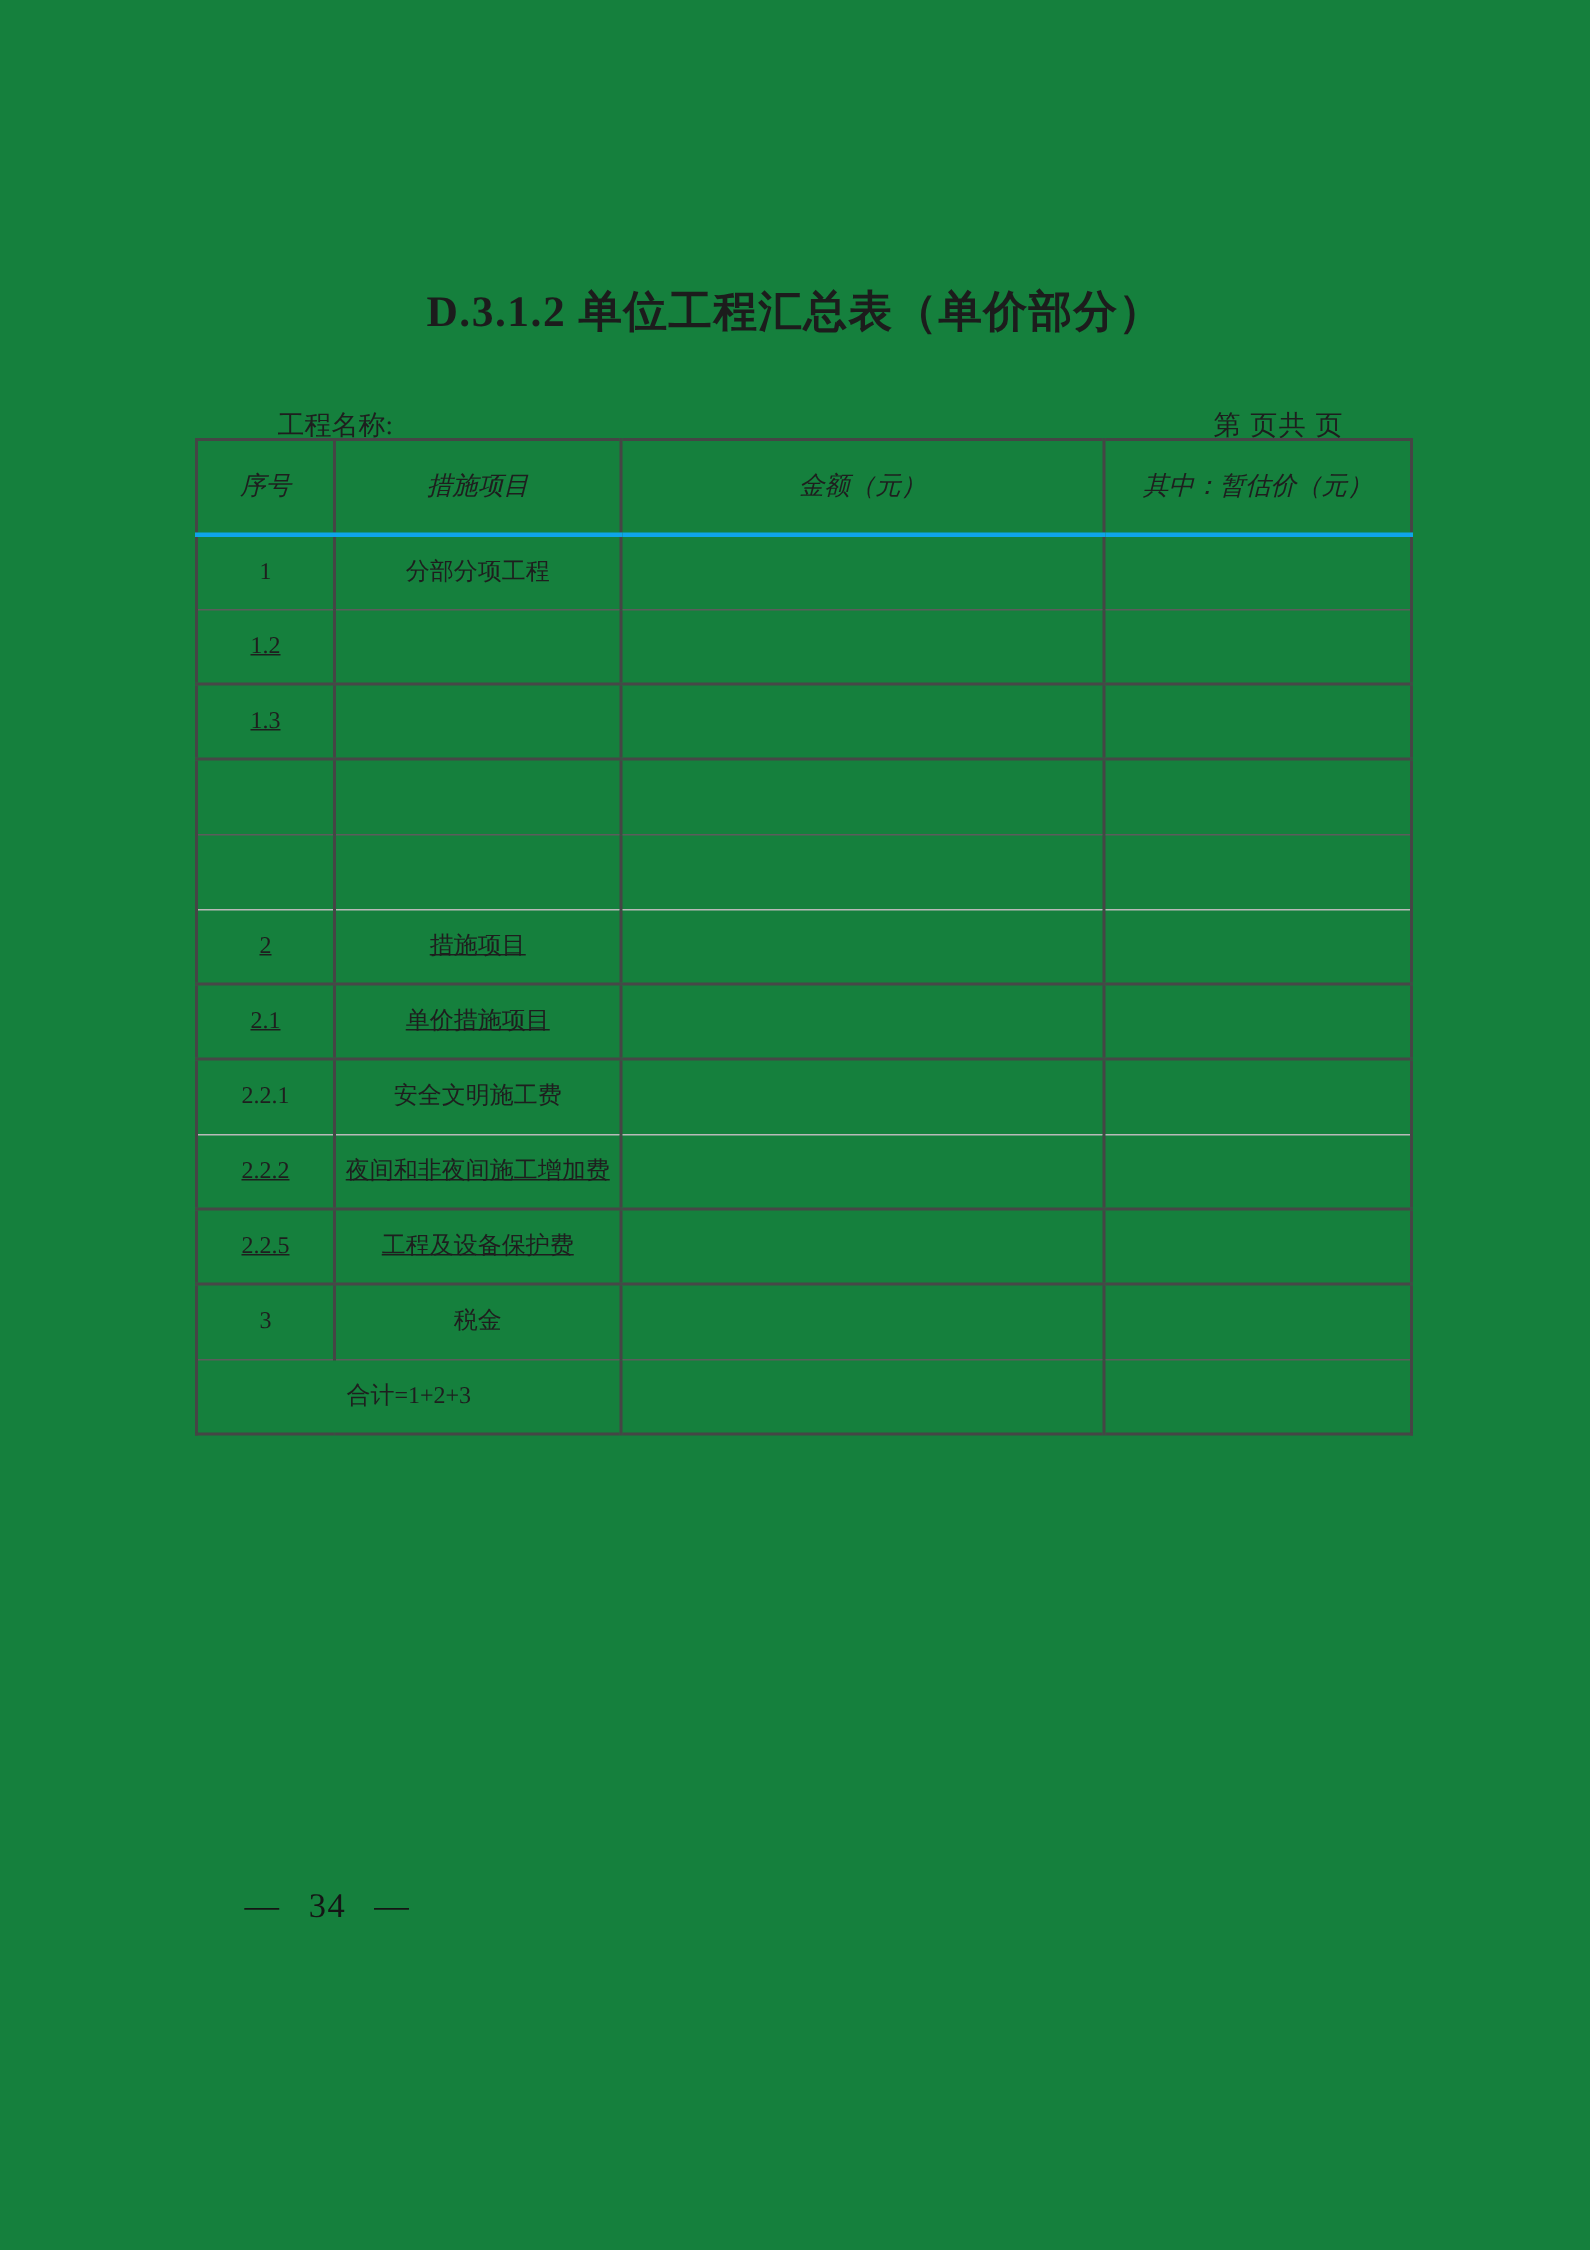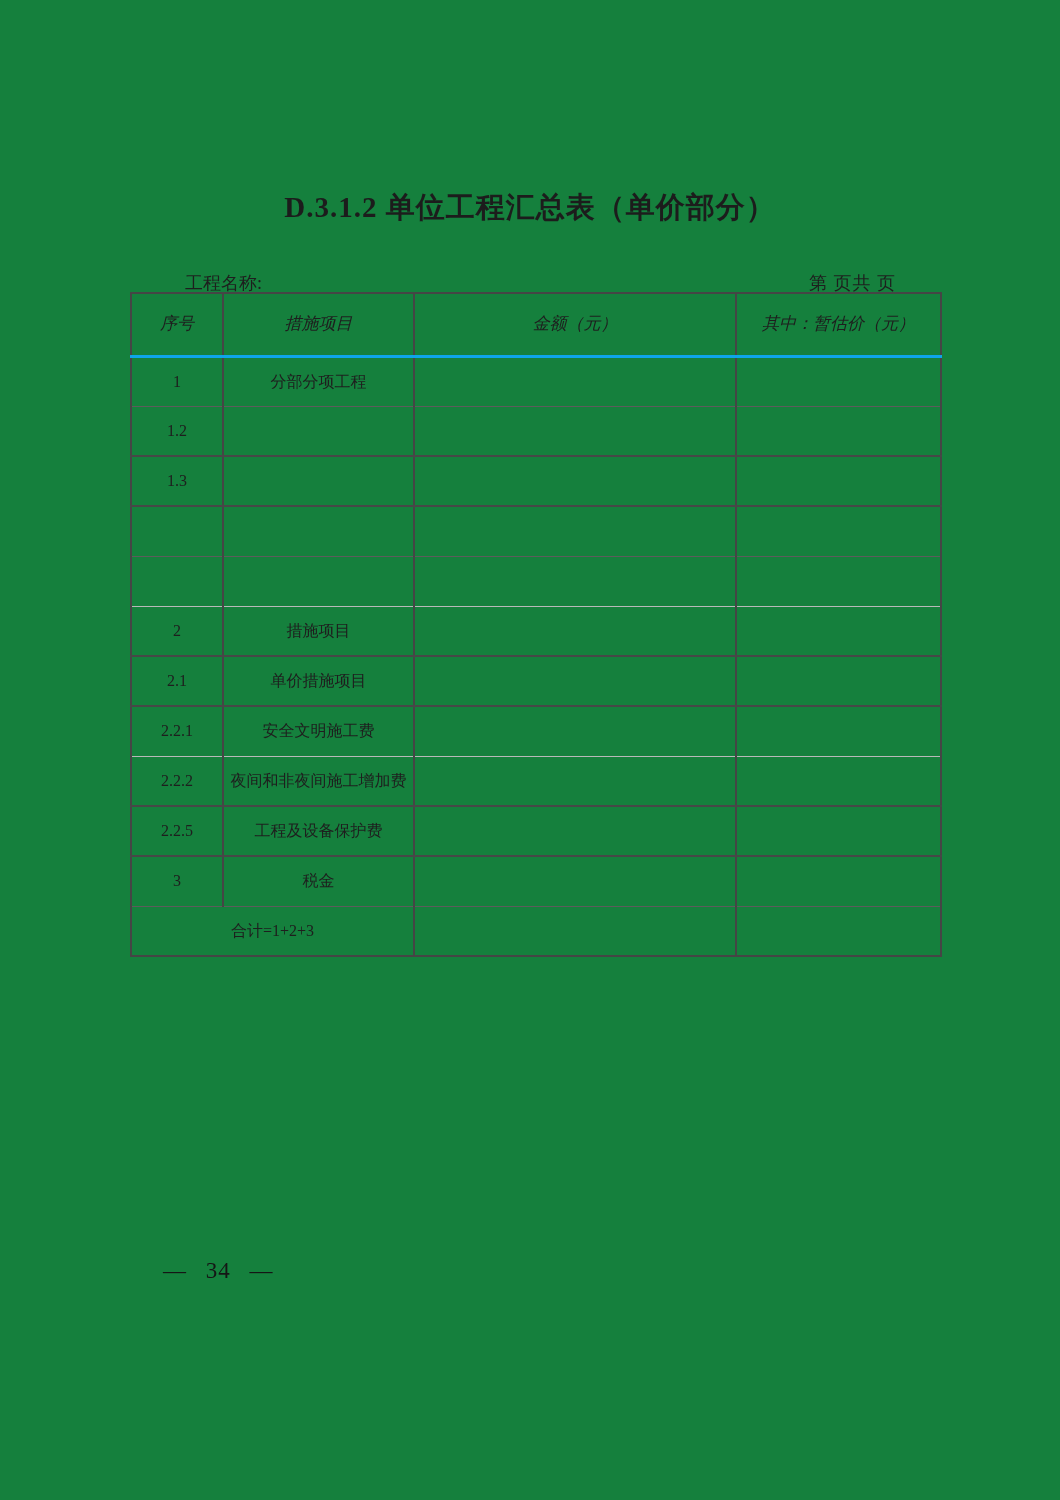--- a/index.html
+++ b/index.html
@@ -75,21 +75,21 @@
 
   .summary-table thead tr { height: 63px; }
   .summary-table thead th {
     font-size: 17px;
     border-bottom: 3px solid #0ea5e9;
     font-style: italic;
   }
   .summary-table tbody tr { height: 50px; }
 
   
-  tr.hb-dark  td { border-bottom: 2px solid #474747; }
+  tr.hb-dark  td { border-bottom: 2px solid #474747; text-decoration: underline; }
   tr.hb-mid   td { border-bottom: 1px solid #5c5c5c; }
   tr.hb-light td { border-bottom: 1px solid #b9b9b9; }
   tr.hb-none  td { border-bottom: none; }
 
   .total-label-cell { font-size: 16px; }
 
   .page-footer {
     position: absolute;
     top: 1258px;
     left: 163px;

